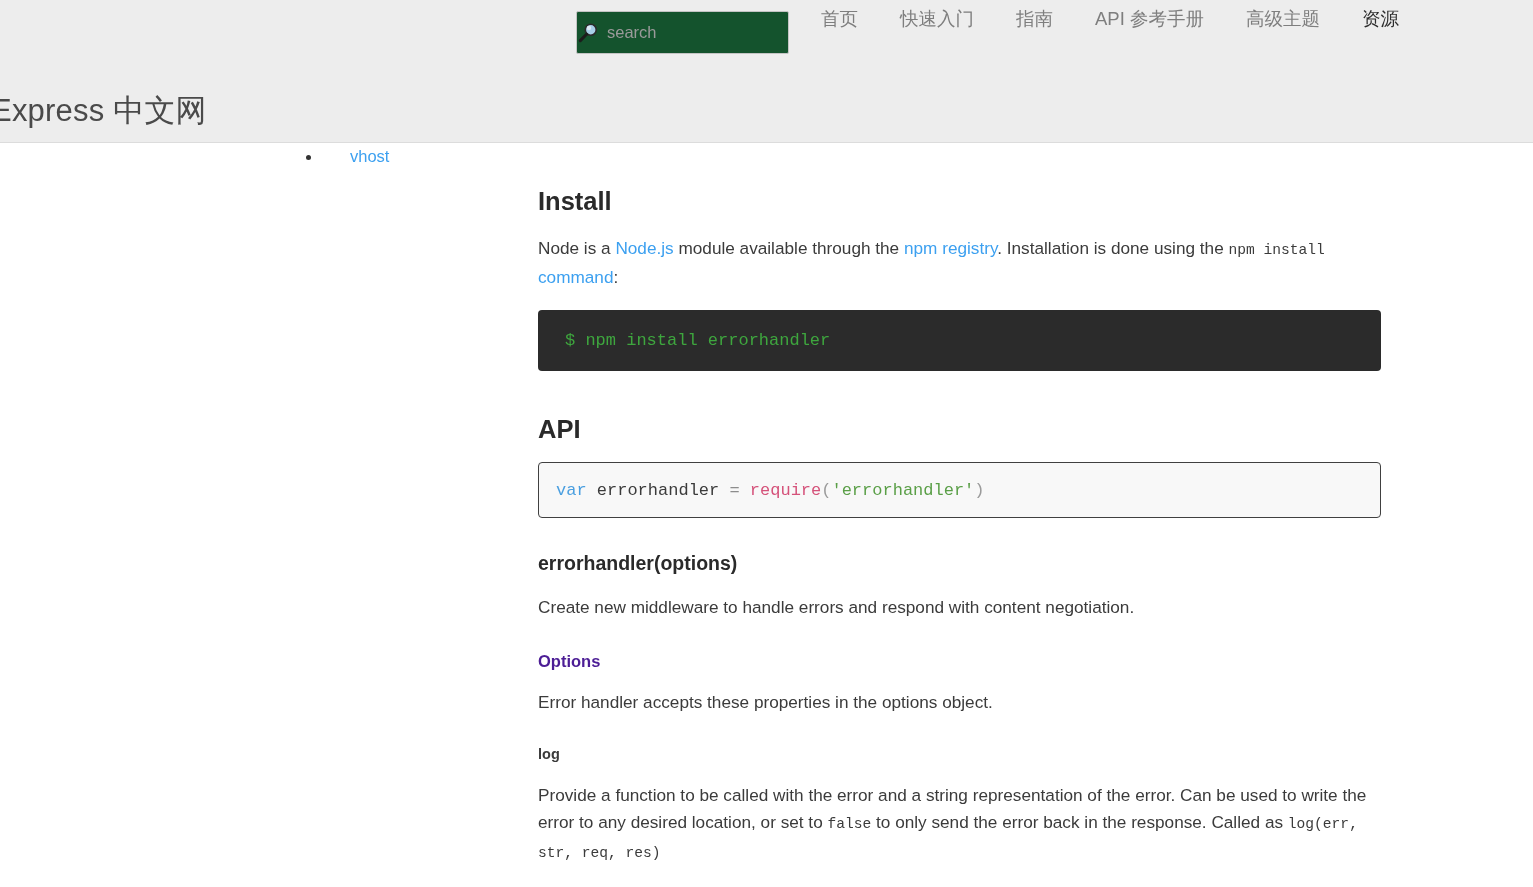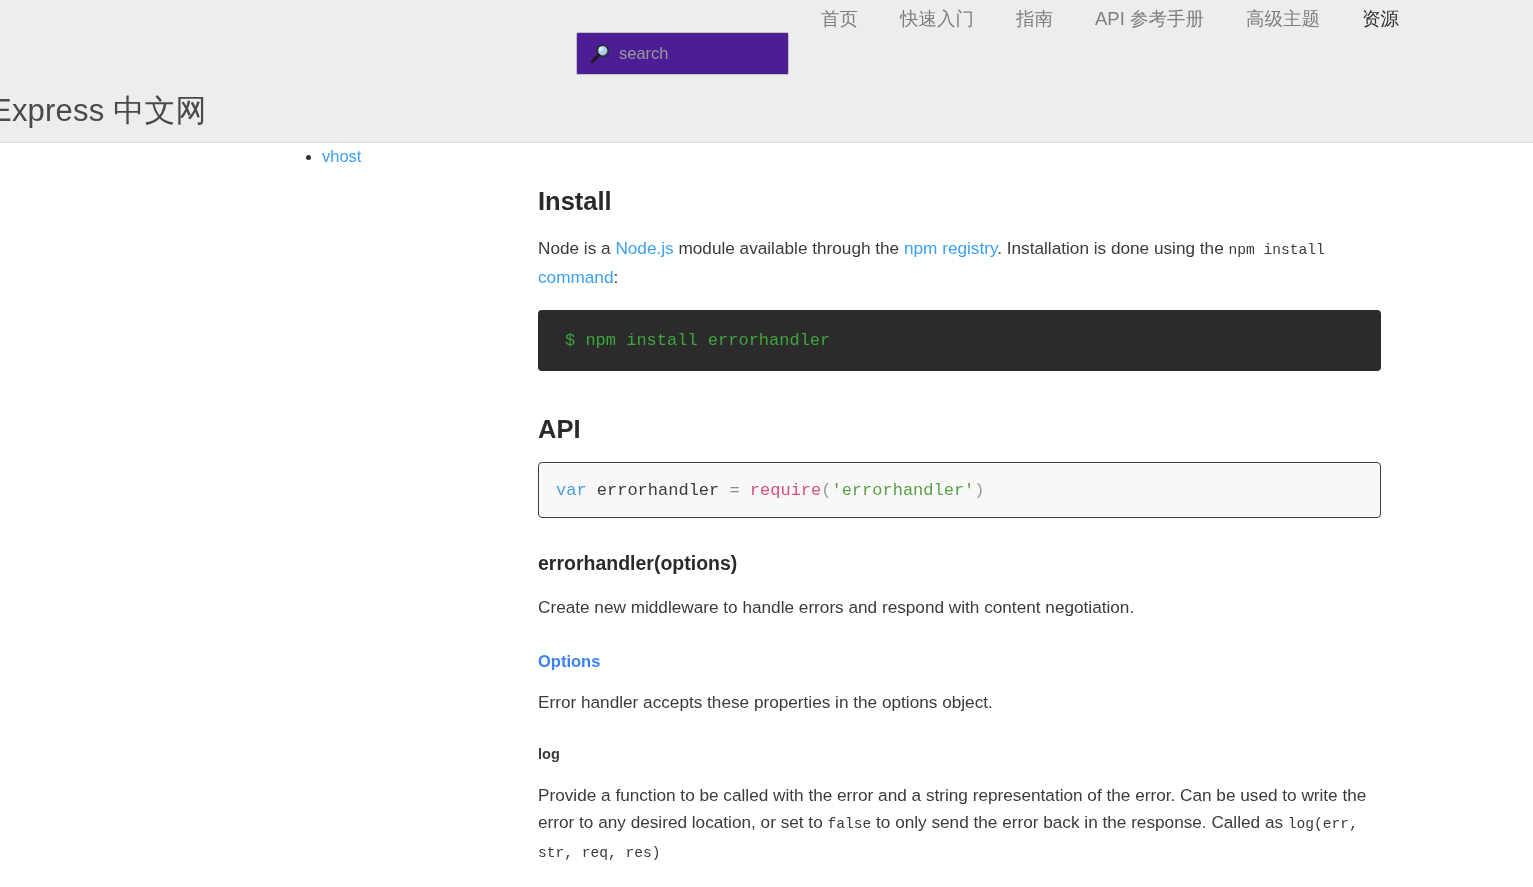--- a/index.html
+++ b/index.html
@@ -20,27 +20,25 @@
     width: 1533px; height: 143px;
     background: #ededed;
     border-bottom: 1px solid #dcdcdc;
   }
 
   
   #search-box {
     position: absolute;
     left: 576px; top: 11px;
     width: 213px; height: 43px;
-    background: #4c1d95;
+    background: #14532d;
     border: 1px solid #c4c4c4;
     border-radius: 2px;
     display: flex;
     align-items: center;
-    padding-left: 12px;
-    margin-top: 21px;
   }
   #search-icon { width: 22px; height: 22px; flex: 0 0 auto; margin-right: 8px; }
   #search-input {
     border: 0; outline: 0;
     background: transparent;
     font-family: "Liberation Sans", "DejaVu Sans", sans-serif;
     font-size: 16.5px;
     color: #999999;
     width: 150px;
     padding: 0;
@@ -97,20 +95,21 @@
   #sidebar ul {
     margin: 0; padding: 0 0 0 22px;
     list-style: disc;
   }
   #sidebar li { color: #333333; font-size: 16px; line-height: 26px; }
   #sidebar li a {
     color: #3ca0f0;
     text-decoration: none;
     font-size: 16.5px;
     cursor: pointer;
+    margin-left: 28px;
   }
 
   
   #main-col {
     position: absolute;
     left: 538px; top: 0;
     width: 843px;
     color: #3b3b3b;
     font-size: 17.2px;
     line-height: 27px;
@@ -136,21 +135,21 @@
   h3.doc-h3 {
     font-size: 19.5px;
     font-weight: bold;
     color: #2a2a2a;
     margin: 34px 0 0 0;
     line-height: 1.2;
   }
   h4.doc-h4 {
     font-size: 16.5px;
     font-weight: bold;
-    color: #3b82f6;
+    color: #4c1d95;
     margin: 31px 0 0 0;
     line-height: 1.2;
   }
   h5.doc-h5 {
     font-size: 14.5px;
     font-weight: bold;
     color: #3b3b3b;
     margin: 30px 0 0 0;
     line-height: 1.2;
   }

